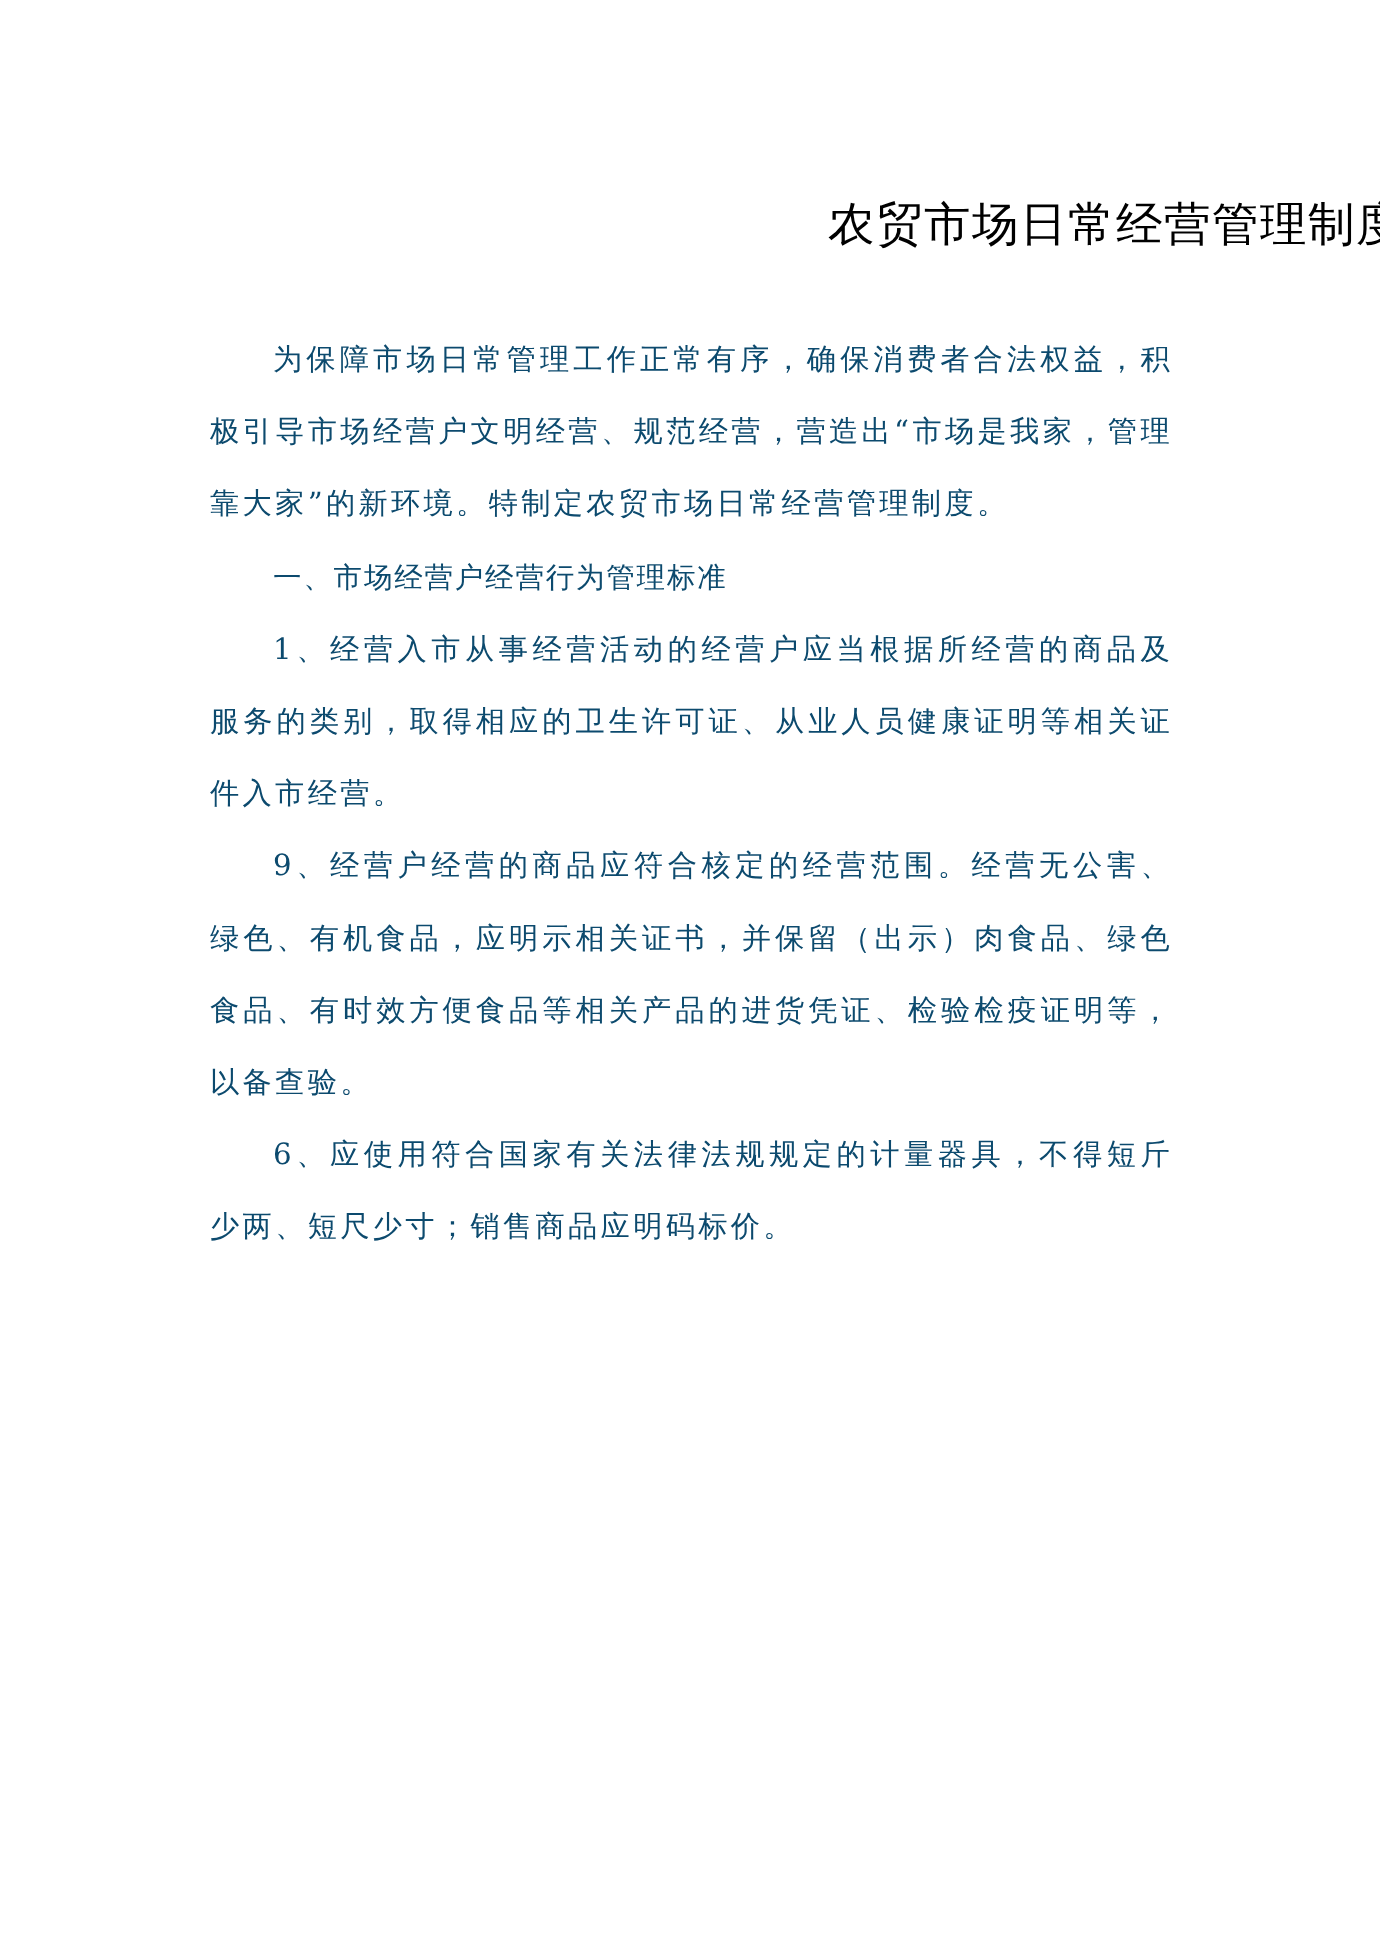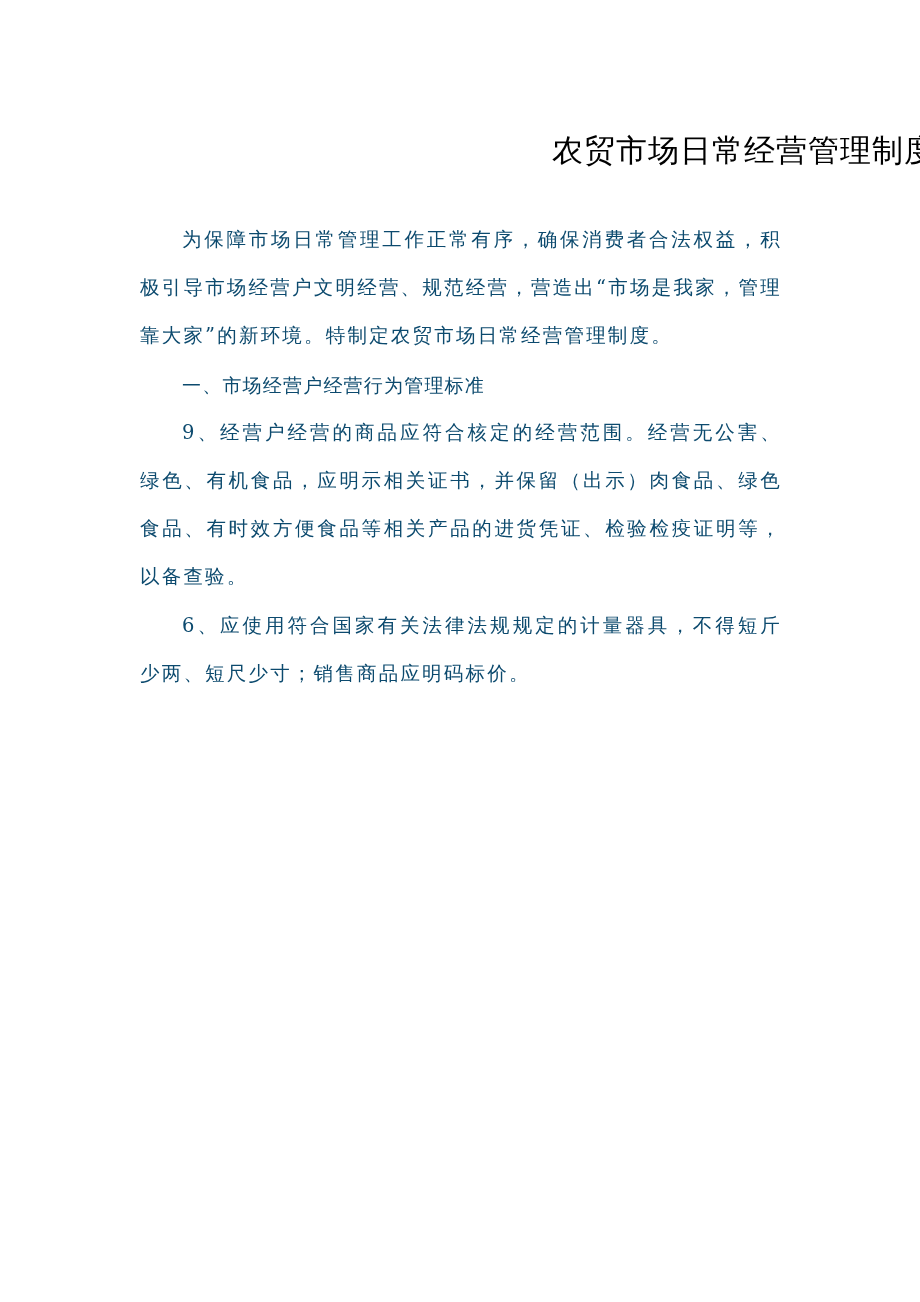--- a/index.html
+++ b/index.html
@@ -65,17 +65,18 @@
 <body>
 
 <div class="page">
   <h1 class="title">农贸市场日常经营管理制度</h1>
 
   <div class="body-text">
     <p class="para">为保障市场日常管理工作正常有序，确保消费者合法权益，积极引导市场经营户文明经营、规范经营，营造出“市场是我家，管理靠大家”的新环境。特制定农贸市场日常经营管理制度。</p>
 
     <div>
       <p class="heading">一、市场经营户经营行为管理标准</p>
+      <p class="para">1、经营入市从事经营活动的经营户应当根据所经营的商品及服务的类别，取得相应的卫生许可证、从业人员健康证明等相关证件入市经营。</p>
       <p class="para">9、经营户经营的商品应符合核定的经营范围。经营无公害、绿色、有机食品，应明示相关证书，并保留（出示）肉食品、绿色食品、有时效方便食品等相关产品的进货凭证、检验检疫证明等，以备查验。</p>
       <p class="para">6、应使用符合国家有关法律法规规定的计量器具，不得短斤少两、短尺少寸；销售商品应明码标价。</p>
     </div>
   </div>
 </div>
 
 </body></html>

